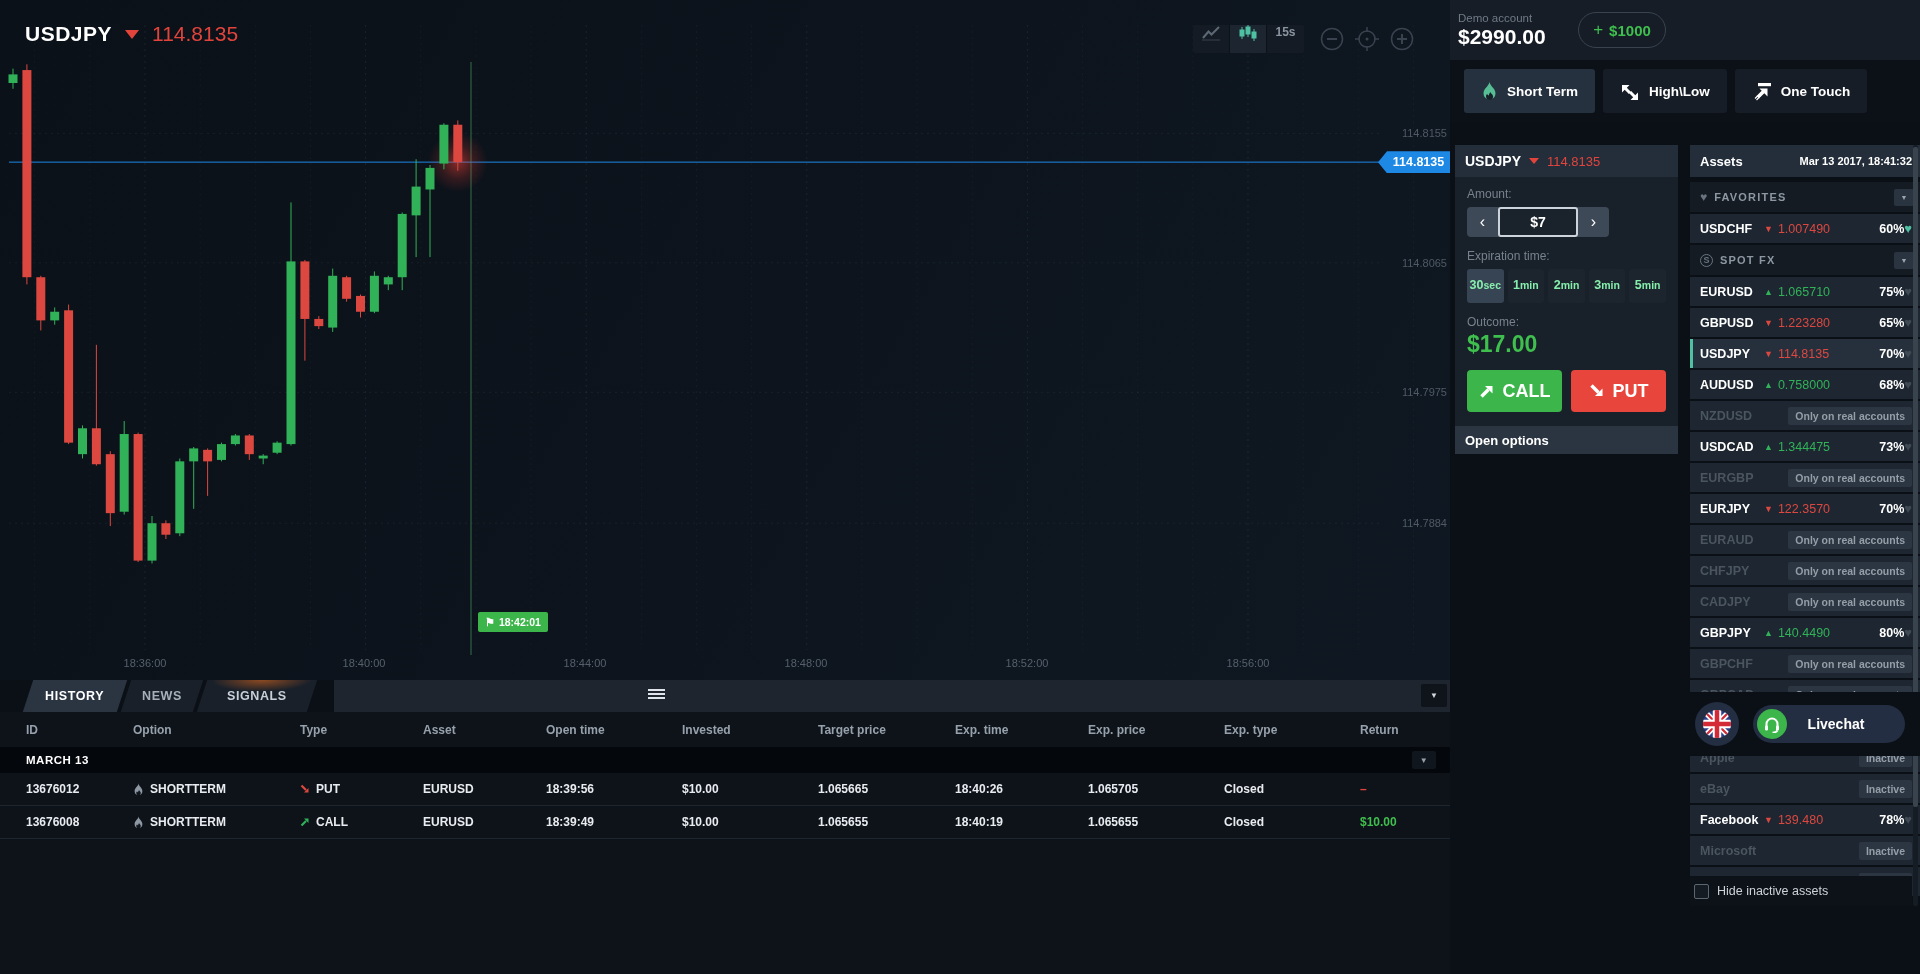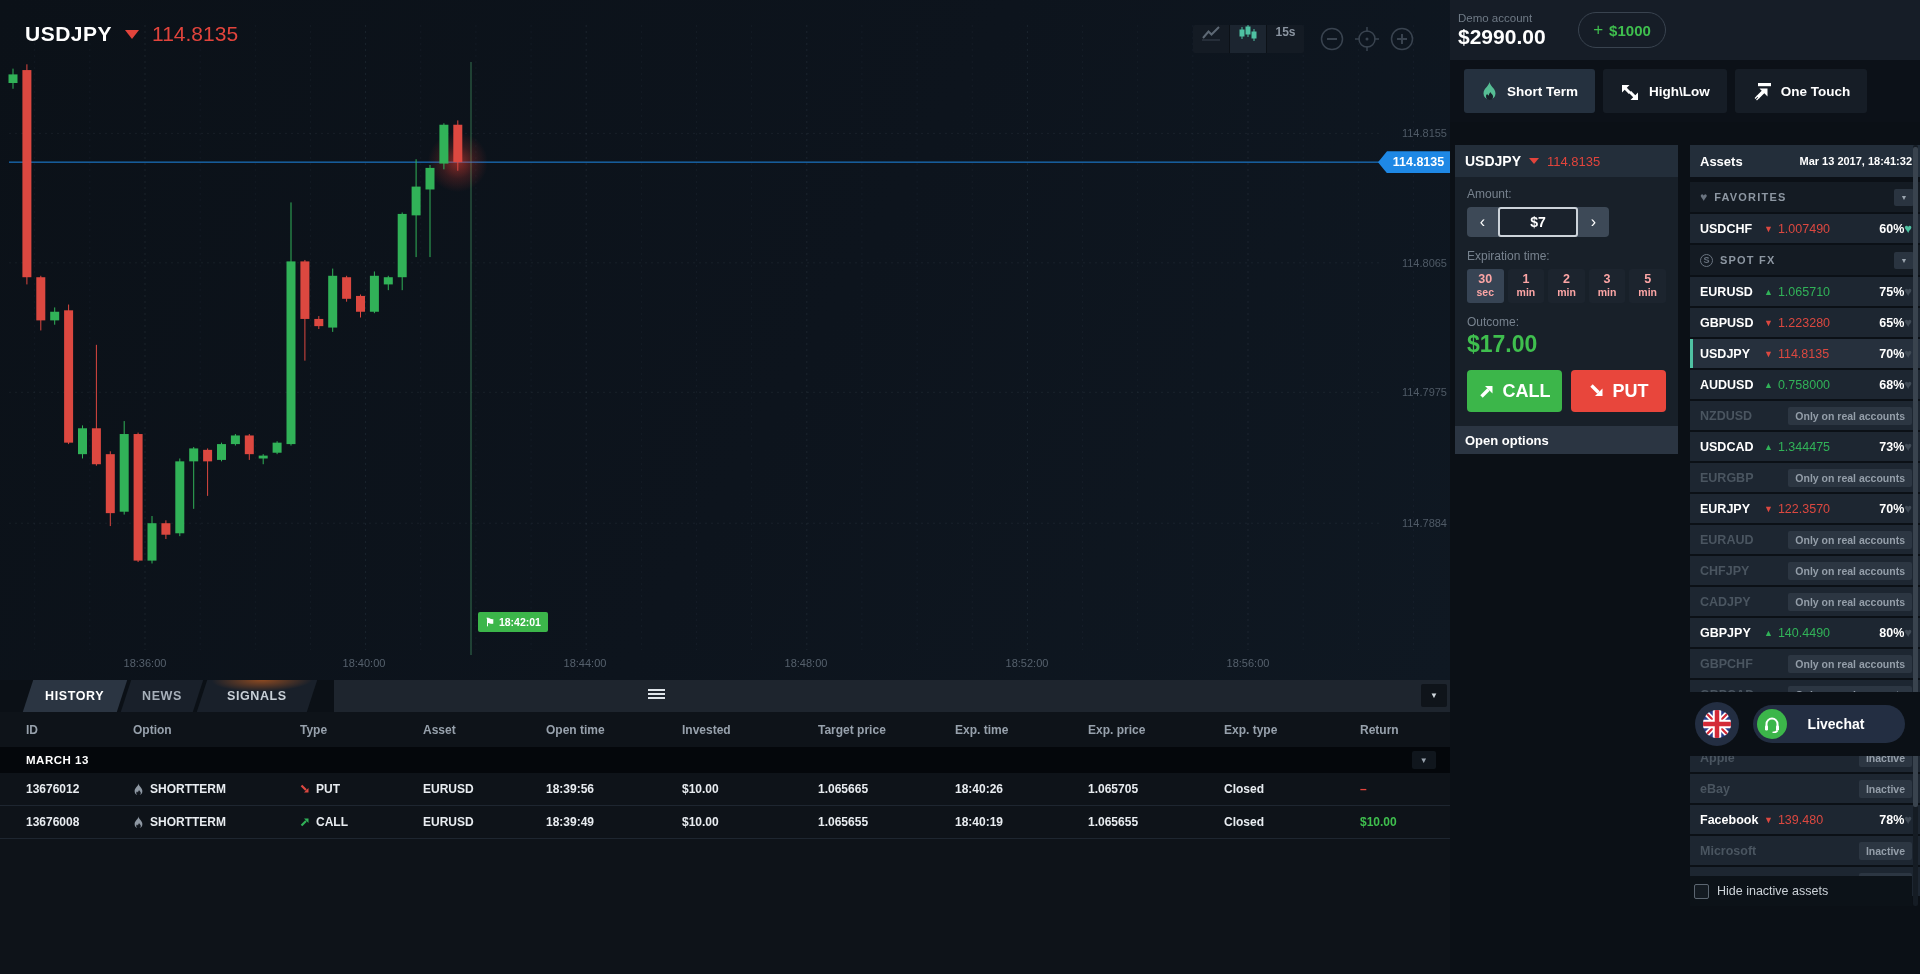--- a/index.html
+++ b/index.html
@@ -76,22 +76,22 @@
   .panel-symbol{color:#fff;font-weight:bold;font-size:14px}
   .tri-sm{width:0;height:0;border-left:5px solid transparent;border-right:5px solid transparent;border-top:6px solid #e2443c}
   .panel-price{color:#e2443c;font-size:13px}
   .panel-body{background:#182029;padding:10px 12px 14px}
   .fld-label{color:#77828e;font-size:12px;margin-bottom:6px}
   .stepper{display:flex;width:142px;height:30px;background:#3d4957;border-radius:4px;overflow:hidden;margin-bottom:12px}
   .step-btn{width:31px;display:flex;align-items:center;justify-content:center;color:#fff;font-size:16px;cursor:pointer}
   .amount-box{flex:1;background:#1a222c;border:2px solid #ccd3da;border-radius:3px;color:#fff;font-weight:bold;font-size:14px;
               display:flex;align-items:center;justify-content:center;cursor:text}
   .exp-row{display:flex;gap:4px;margin-bottom:12px}
-  .exp-btn{flex:1;height:34px;background:#1c242e;border-radius:3px;display:flex;flex-direction:column;align-items:center;
-           justify-content:center;color:#fca5a5;cursor:pointer;line-height:1.1}
+  .exp-btn{flex:1;height:34px;background:#1c242e;border-radius:3px;display:flex;flex-direction:row;align-items:center;
+           justify-content:center;color:#86efac;cursor:pointer;line-height:1.1}
   .exp-btn.active{background:#374454}
   .exp-top{font-size:12.5px;font-weight:bold}
   .exp-bot{font-size:10.5px;font-weight:bold}
   .outcome-val{color:#3fbf4e;font-size:23px;font-weight:bold;margin:1px 0 12px}
   .cta-row{display:flex;gap:9px}
   .cta{flex:1;height:42px;border-radius:4px;display:flex;align-items:center;justify-content:center;gap:8px;color:#fff;
        font-size:18px;font-weight:bold;cursor:pointer}
   .call{background:#3cb64a}.put{background:#e8463c}
   .open-options{height:28px;background:#2b3542;display:flex;align-items:center;padding:0 10px;color:#fff;
                 font-size:13px;font-weight:bold;cursor:pointer}

